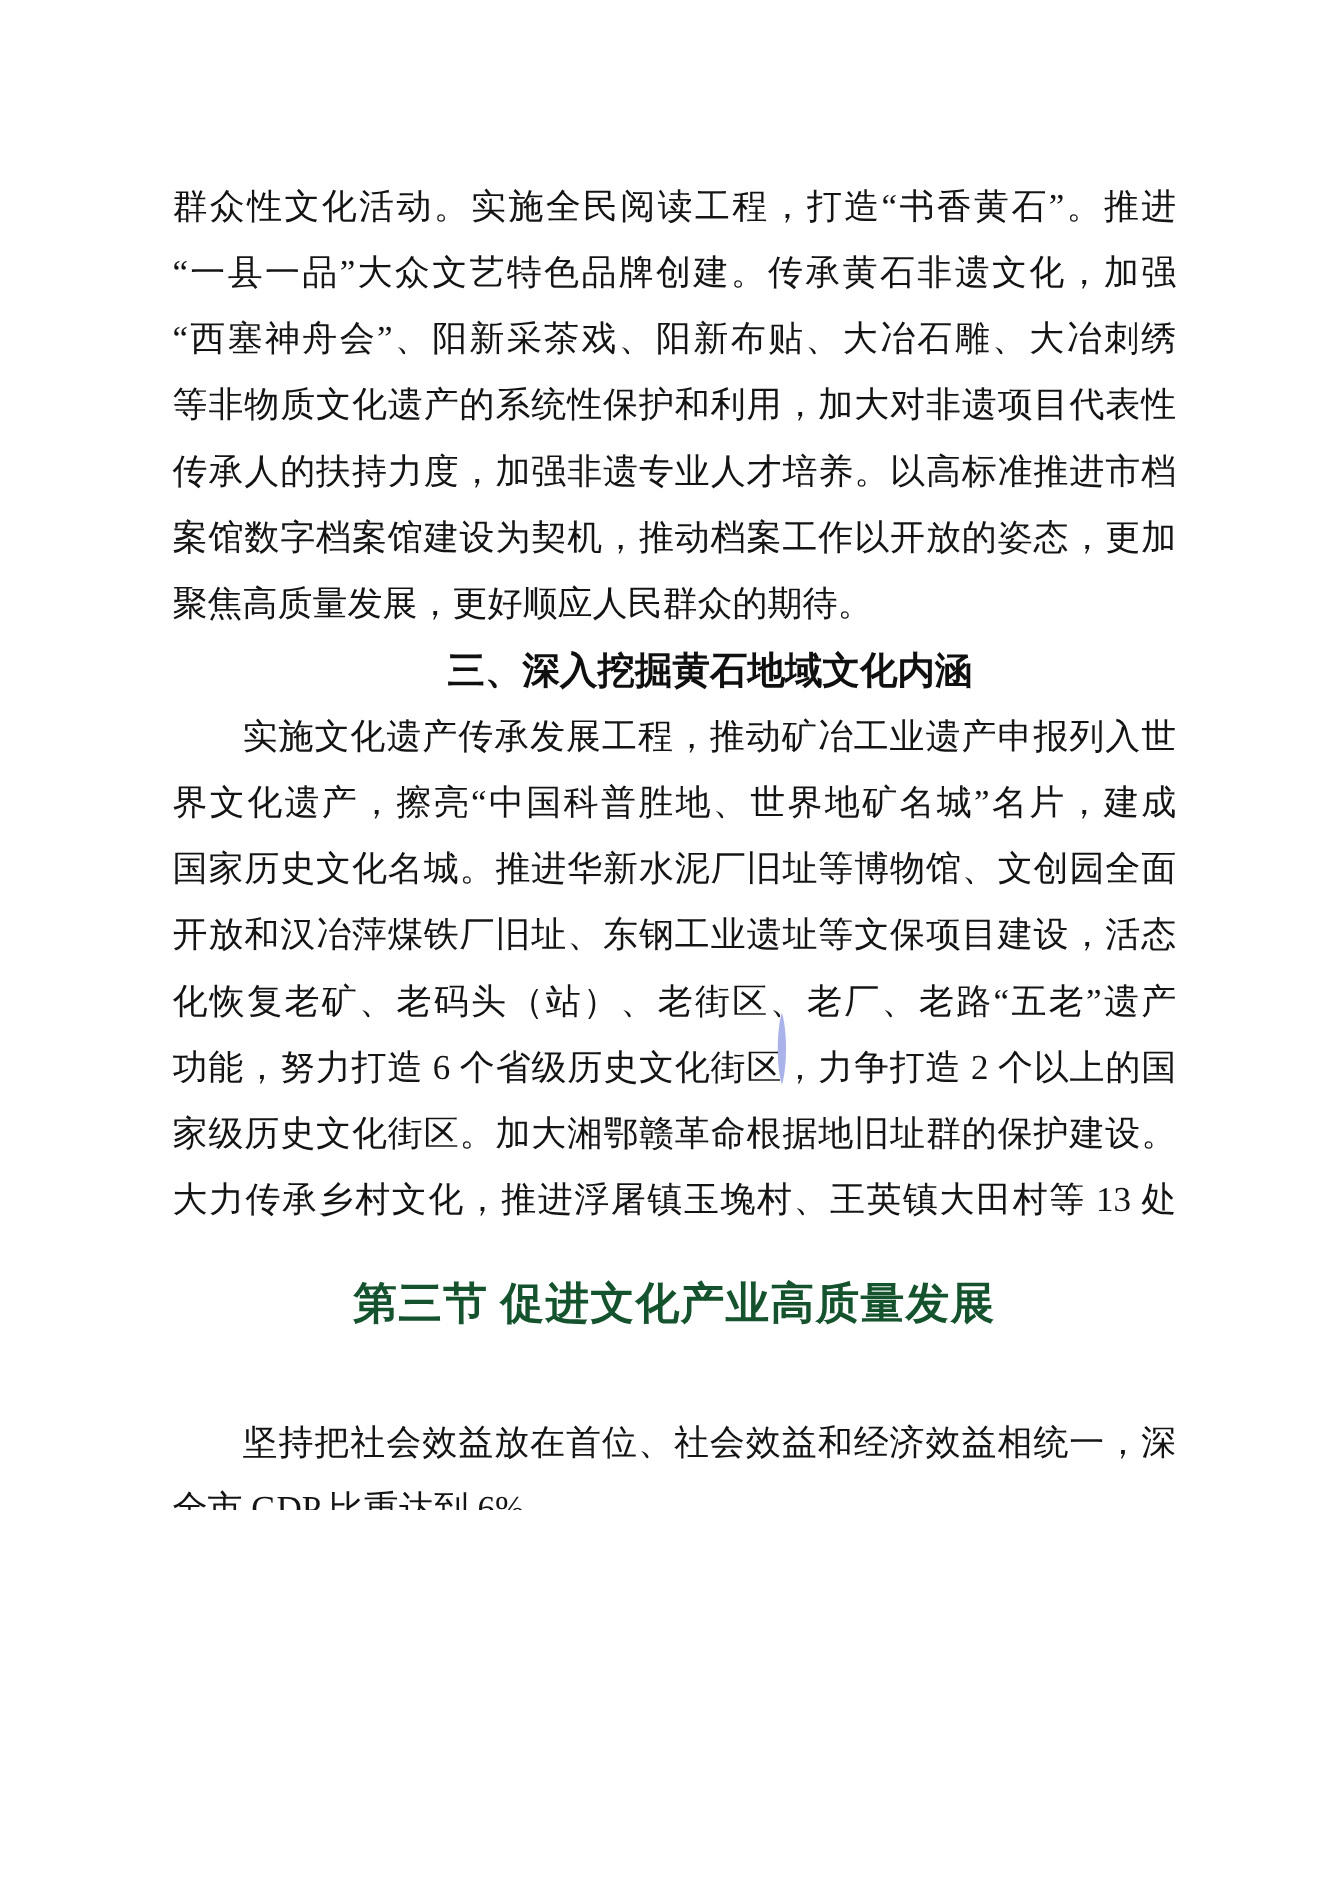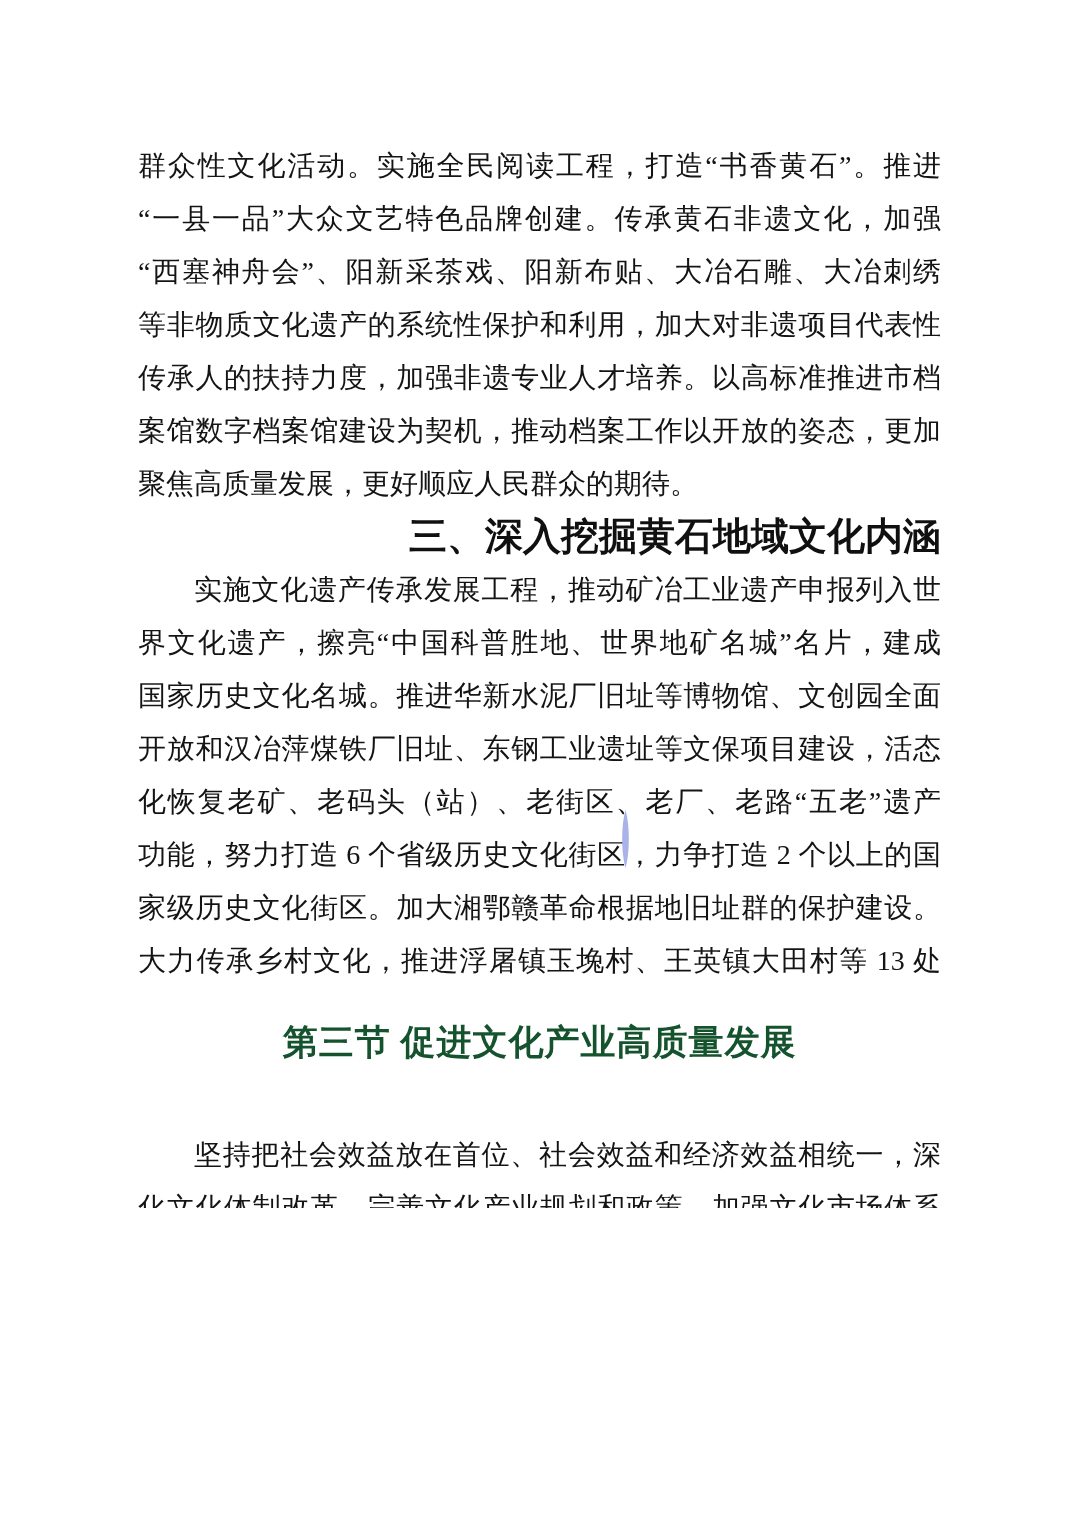--- a/index.html
+++ b/index.html
@@ -29,26 +29,26 @@
     text-align-last: justify;
   }
   .l {
     text-align: center;
     text-align-last: left;
   }
   .ind { text-indent: 56px; }
   .subheading {
     height: 53px;
     line-height: 53px;
-    font-size: 38px;
+    font-size: 30px;
     font-weight: 700;
     text-indent: 57px;
     font-family: "Liberation Sans", "DejaVu Sans", sans-serif;
     color: #101010;
-    text-align: right;
+    text-align: center;
   }
   .section-heading {
     margin-top: 27px;
     font-size: 35px;
     line-height: 58px;
     font-weight: 700;
     text-align: center;
     letter-spacing: 1px;
     font-family: "Liberation Serif", "DejaVu Serif", serif;
     color: #14532d;
@@ -101,21 +101,20 @@
       <div class="bline j">化恢复老矿、老码头（站）、老街区、老厂、老路“五老”遗产</div>
       <div class="bline j">功能，努力打造 6 个省级历史文化街区，力争打造 2 个以上的国</div>
       <div class="bline j">家级历史文化街区。加大湘鄂赣革命根据地旧址群的保护建设。</div>
       <div class="bline j">大力传承乡村文化，推进浮屠镇玉堍村、王英镇大田村等 13 处</div>
     </div>
 
     <div class="section-heading">第三节 促进文化产业高质量发展</div>
 
     <div class="para3">
       <div class="bline j ind">坚持把社会效益放在首位、社会效益和经济效益相统一，深</div>
-      <div class="bline j">化文化体制改革，完善文化产业规划和政策，加强文化市场体系</div>
       <div class="bline l">全市 GDP 比重达到 6%。</div>
     </div>
 
   </div>
 
   <svg class="highlight-mark" viewBox="0 0 17 58" xmlns="http://www.w3.org/2000/svg" aria-hidden="true">
     <path d="M8.5 0 C 12.9 15, 12.9 43, 8.5 58 C 4.1 43, 4.1 15, 8.5 0 Z" fill="#a9b2e9"></path>
   </svg>
 
   <div class="page-number">93</div>

